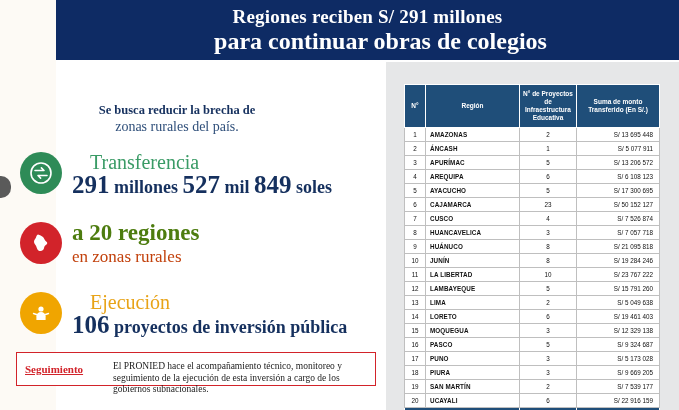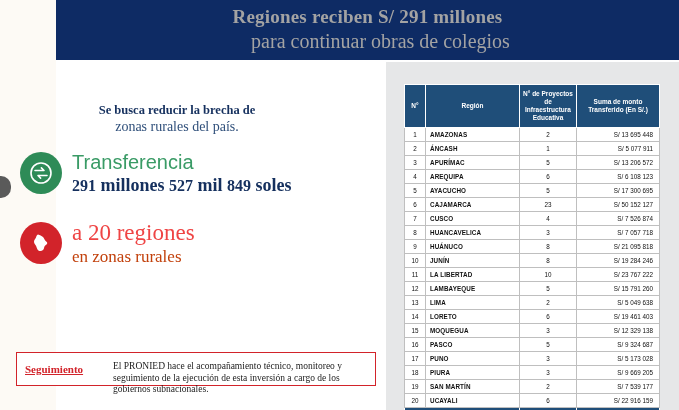--- a/index.html
+++ b/index.html
@@ -20,36 +20,36 @@
     background: #ffffff;
   }
   
   .header {
     position: absolute;
     left: 56px;
     top: 0;
     width: 623px;
     height: 60px;
     background: #0e2b64;
-    color: #a3a3a3;
+    color: #ffffff;
     text-align: center;
   }
   .header .line1 {
     font-family: "Liberation Serif", serif;
     font-size: 19px;
     font-weight: bold;
     letter-spacing: 0.2px;
     padding-top: 5px;
     line-height: 23px;
     white-space: nowrap;
   }
   .header .line2 {
     font-family: "Liberation Serif", serif;
-    font-size: 20px;
-    font-weight: normal;
+    font-size: 24px;
+    font-weight: bold;
     line-height: 26px;
     white-space: nowrap;
     padding-left: 26px;
   }
   .header .amount {
     font-weight: bold;
   }
   
   .left-strip {
     position: absolute;
@@ -122,39 +122,40 @@
     height: 42px;
     border-radius: 50%;
     display: flex;
     align-items: center;
     justify-content: center;
   }
   .c-green { background: #2e8b57; }
   .c-red   { background: #d2232a; }
   .c-orange{ background: #f0a500; }
   .item .title {
-    font-family: Liberation Sans, sans-serif;
+    font-family: Liberation Serif, serif;
     font-size: 20px;
     line-height: 24px;
+    margin-left: 18px;
   }
   .t-green { color: #3a9b66; }
   .t-orange{ color: #e8a317; }
   .item .big {
     font-family: "Liberation Serif", serif;
     font-size: 18px;
     font-weight: bold;
     color: #15305e;
     line-height: 22px;
   }
-  .item .big .n { font-size: 16px; text-align: right; }
+  .item .big .n { font-size: 25px; text-align: right; }
   .regions-title {
     font-family: "Liberation Serif", serif;
     font-size: 23px;
-    font-weight: normal;
-    color: #ef4444;
+    font-weight: bold;
+    color: #4d7c0f;
     line-height: 26px;
   }
   .regions-sub {
     font-family: "Liberation Serif", serif;
     font-size: 17px;
     color: #c2410c;
     line-height: 22px;
   }
   
   .note {
@@ -280,20 +281,33 @@
     <div class="item">
       <div class="circle-icon c-red">
         <svg width="24" height="24" viewBox="0 0 24 24" aria-hidden="true">
           <path d="M9 3.5c2 0.6 3.5 1.2 5 2.6 1.3 1.2 1.3 2.6 2.4 3.6 1 1 2.2 1.4 1.8 2.8-0.4 1.4-2 1.6-2.6 2.8-0.7 1.3-0.4 2.8-1.6 3.8-1.3 1-3.3 1.2-4.6 0.3-1.5-1-1.6-2.8-2.3-4.3C6.4 13.4 5 12.5 5 10.8c0-1.9 1.4-2.6 2-4.2C7.5 5.2 7.6 4 9 3.5z" fill="#ffffff"></path>
         </svg>
       </div>
       <div class="regions-title">a 20 regiones</div>
       <div class="regions-sub">en zonas rurales</div>
     </div>
 
+    <div class="item">
+      <div class="circle-icon c-orange">
+        <svg width="24" height="24" viewBox="0 0 24 24" aria-hidden="true">
+          <circle cx="12" cy="8" r="2.6" fill="#ffffff"></circle>
+          <path d="M12 11c-2.6 0-4.6 1.8-4.6 4.2V19h9.2v-3.8C16.6 12.8 14.6 11 12 11z" fill="#ffffff"></path>
+          <path d="M4.5 12.5l3 1M19.5 12.5l-3 1" stroke="#ffffff" stroke-width="1.4" stroke-linecap="round"></path>
+        </svg>
+      </div>
+      <div class="title t-orange">Ejecución</div>
+      <div class="big">
+        <span class="n">106</span><span> proyectos de inversión pública</span>
+      </div>
+    </div>
   </div>
 
   <div class="note">
     <div class="tag">Seguimiento</div>
     <div class="txt">El PRONIED hace el acompañamiento técnico, monitoreo y seguimiento de la ejecución de esta inversión a cargo de los gobiernos subnacionales.</div>
   </div>
 
   <div class="panel">
     <table class="data">
       <thead>

